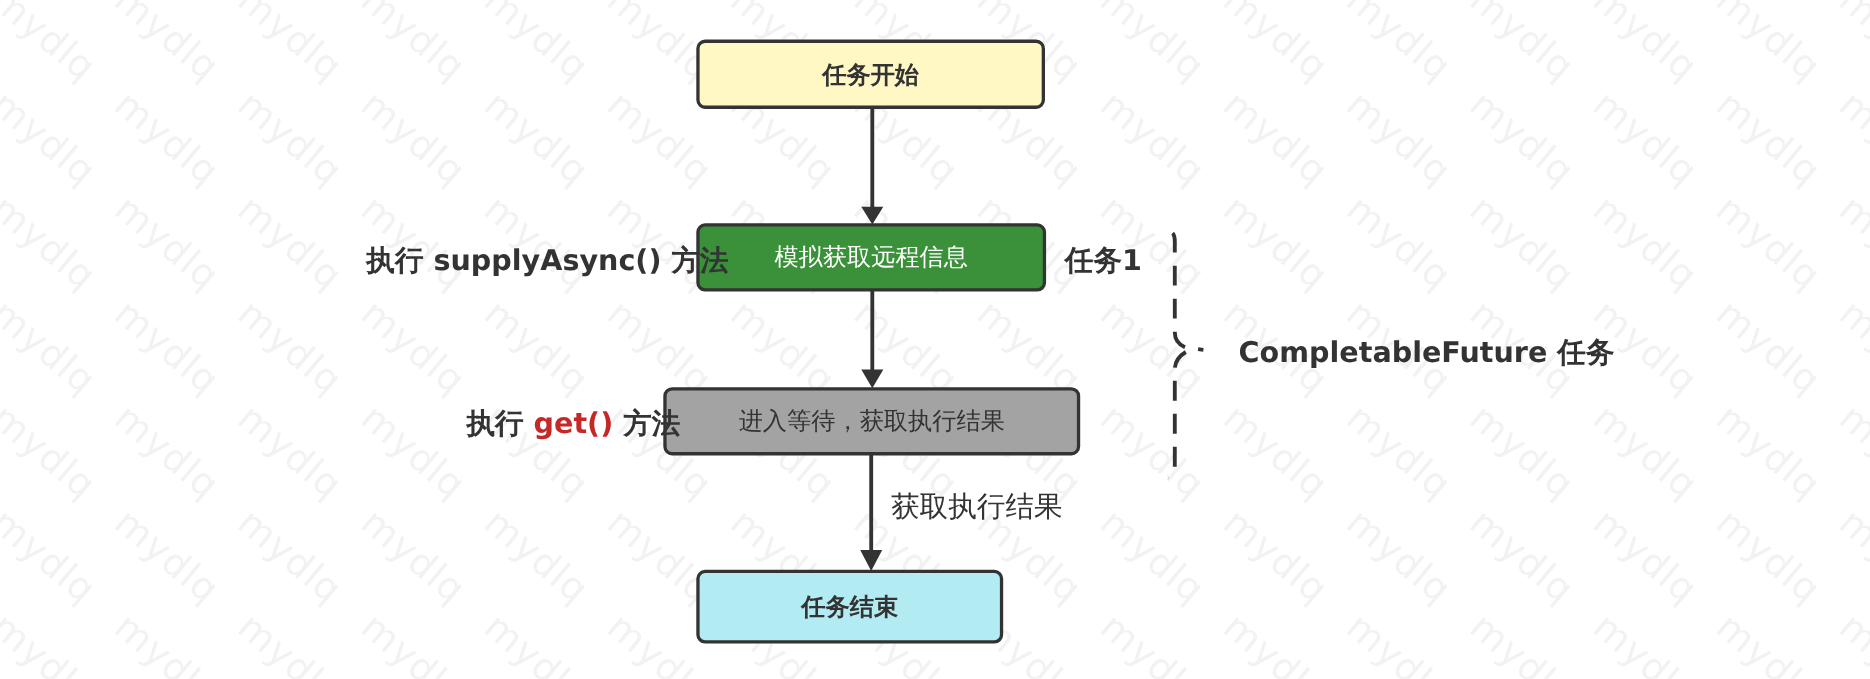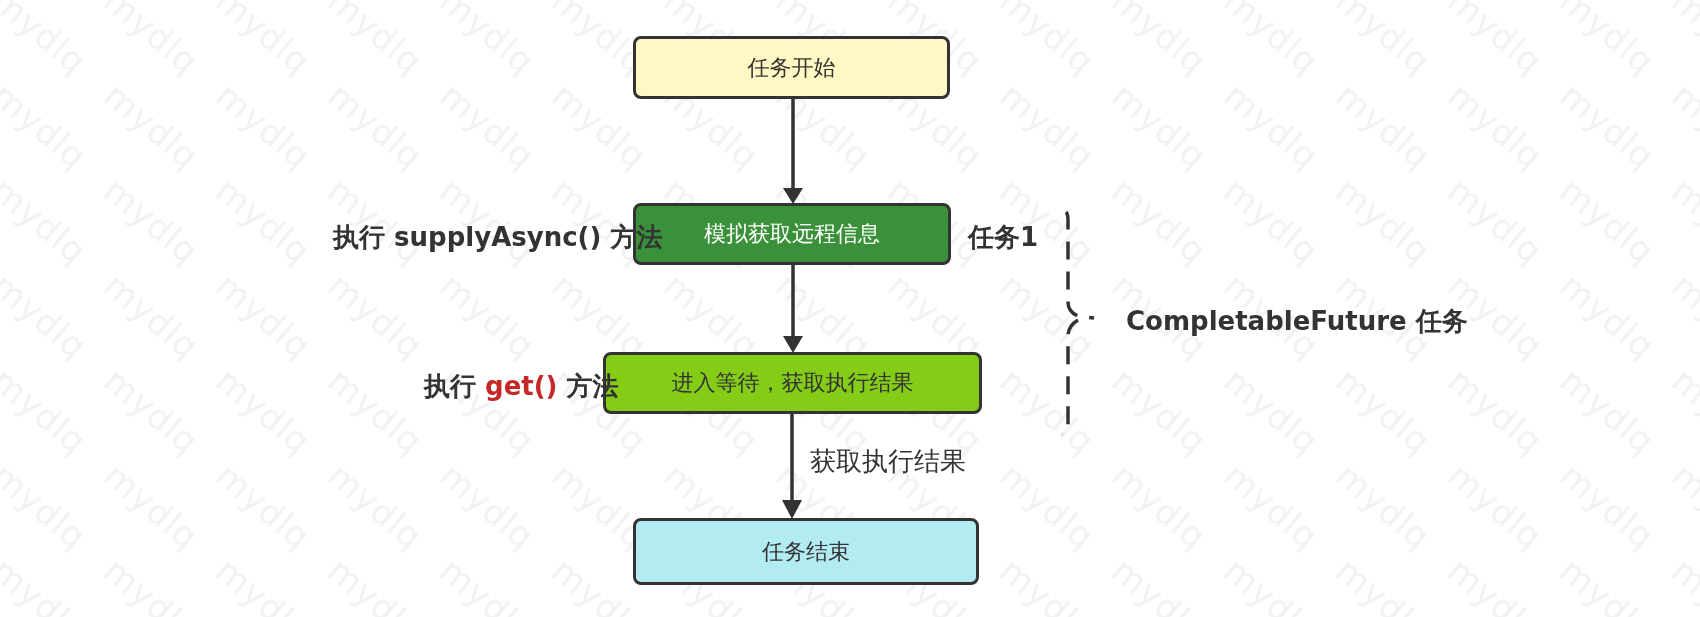--- a/index.html
+++ b/index.html
@@ -17,21 +17,21 @@
     white-space: nowrap;
   }
   svg#canvas { position: absolute; left: 0; top: 0; }
   .node {
     position: absolute; box-sizing: border-box;
     border: 3px solid #333333; border-radius: 8px;
     display: flex; align-items: center; justify-content: center;
     font-size: 22px;
   }
   .node span { white-space: nowrap; }
-  .bold { font-weight: normal; }
+  .bold { font-weight: bold; }
   .label {
     position: absolute; font-size: 26px; font-weight: bold; color: #333333;
     white-space: nowrap; line-height: 1;
   }
   .plain { font-weight: normal; }
   .red { color: #c62828; }
 </style>
 </head>
 <body>
 
@@ -173,25 +173,25 @@
 </svg>
 
 <div class="node" style="left:633px; top:36px; width:317px; height:63px; background:#fff7c4;">
   <span class="bold">任务开始</span>
 </div>
 
 <div class="node" style="left:633px; top:203px; width:318px; height:62px; background:#3a913a; color:#ffffff;">
   <span>模拟获取远程信息</span>
 </div>
 
-<div class="node" style="left:603px; top:352px; width:379px; height:62px; background:#84cc16;">
+<div class="node" style="left:603px; top:352px; width:379px; height:62px; background:#a3a3a3;">
   <span>进入等待，获取执行结果</span>
 </div>
 
-<div class="node" style="left:633px; top:518px; width:346px; height:67px; background:#b2ebf2;">
+<div class="node" style="left:633px; top:518px; width:279px; height:67px; background:#b2ebf2;">
   <span class="bold">任务结束</span>
 </div>
 
 <div class="label" style="left:333px; top:224px;">
   <span>执行 </span><span>supplyAsync()</span><span> 方法</span>
 </div>
 
 <div class="label" style="left:968px; top:224px;">任务1</div>
 
 <div class="label" style="left:412px; top:373px;margin-left:12px;">

